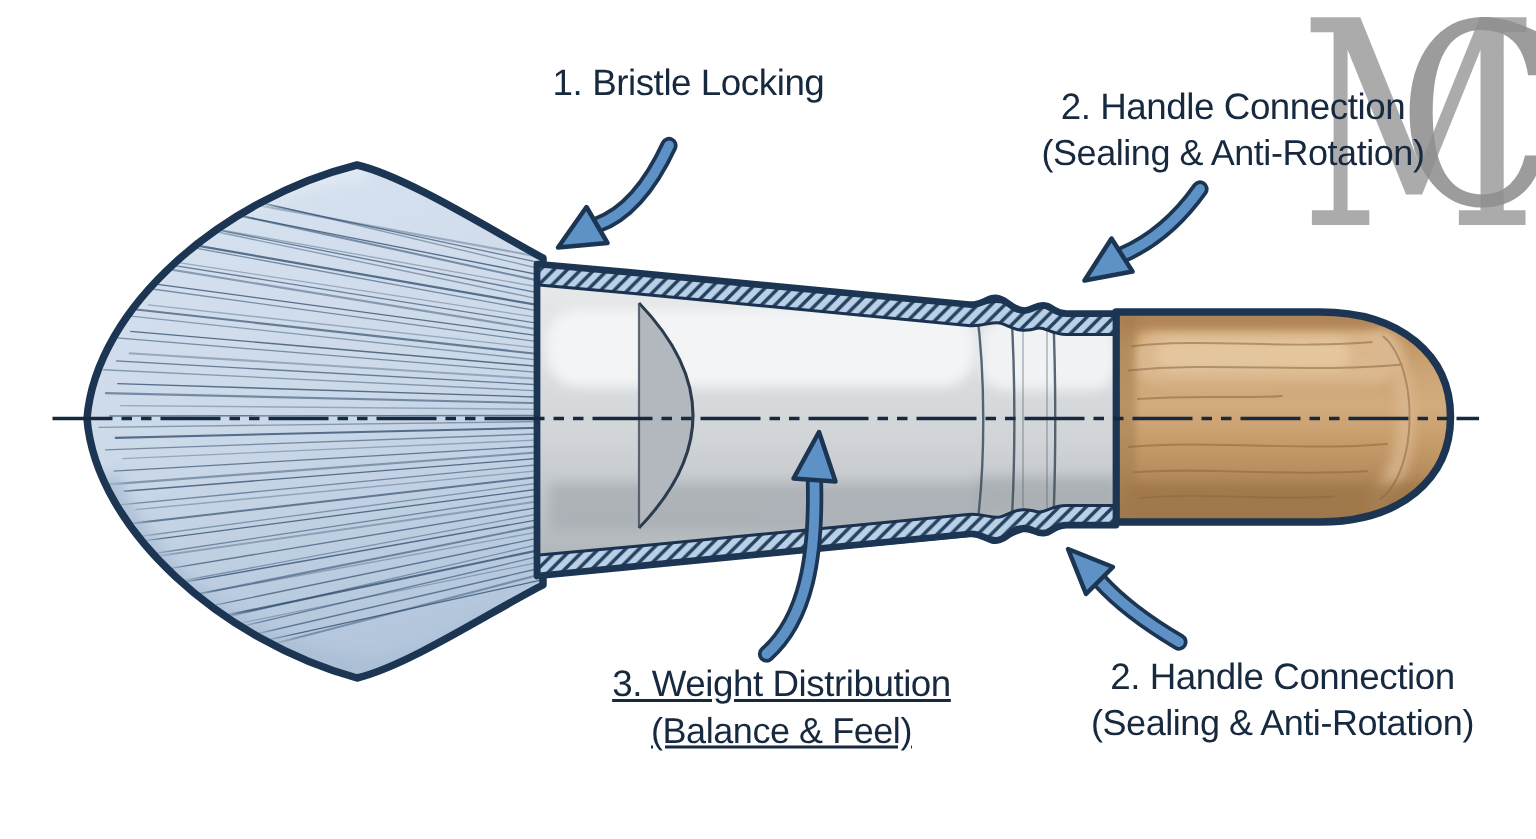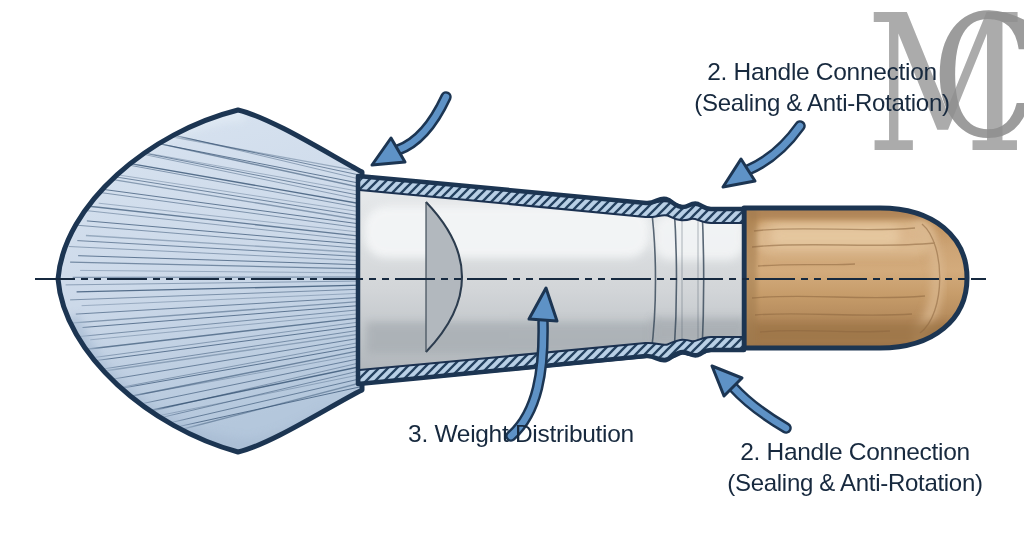--- a/index.html
+++ b/index.html
@@ -9,21 +9,21 @@
   }
   #stage svg{position:absolute;left:0;top:0;}
   .anno{
     position:absolute;transform:translateX(-50%);text-align:center;
     color:#17293e;font-size:24.5px;line-height:31px;font-weight:500;
     letter-spacing:-0.3px;white-space:nowrap;z-index:3;
   }
   .anno .l2{font-size:24px;}
   #anno-1{left:459px;top:40px;}
   #anno-2{left:822px;top:56px;}
-  #anno-3{left:521px;top:418px;}
+  #anno-3{left:521px;top:441px;text-decoration:underline;}
   #anno-4{left:855px;top:436px;}
 </style>
 </head>
 <body>
 
 <div id="stage">
 
 <svg width="1024" height="559" viewBox="0 0 1024 559">
   <defs>
     <pattern id="hatch" width="9" height="9" patternUnits="userSpaceOnUse">
@@ -216,26 +216,28 @@
     </g>
     <g>
       <path d="M 786 428 Q 752 408 733 387" fill="none" stroke="#1c3552" stroke-width="11.5"></path>
       <path d="M 786 428 Q 752 408 733 387" fill="none" stroke="#5e92c6" stroke-width="6.5"></path>
       <polygon points="712,366 742,378 724,396" fill="#5e92c6" stroke="#1c3552" stroke-width="3" stroke-linejoin="round"></polygon>
     </g>
   </g>
 </svg>
 
 <div class="anno" id="anno-1">
+  <div class="l1">1. Bristle Locking</div>
 </div>
 <div class="anno" id="anno-2">
   <div class="l1">2. Handle Connection</div>
   <div class="l2">(Sealing &amp; Anti-Rotation)</div>
 </div>
 <div class="anno" id="anno-3">
   <div class="l1">3. Weight Distribution</div>
+  <div class="l2">(Balance &amp; Feel)</div>
 </div>
 <div class="anno" id="anno-4">
   <div class="l1">2. Handle Connection</div>
   <div class="l2">(Sealing &amp; Anti-Rotation)</div>
 </div>
 
 </div>
 
 </body></html>

